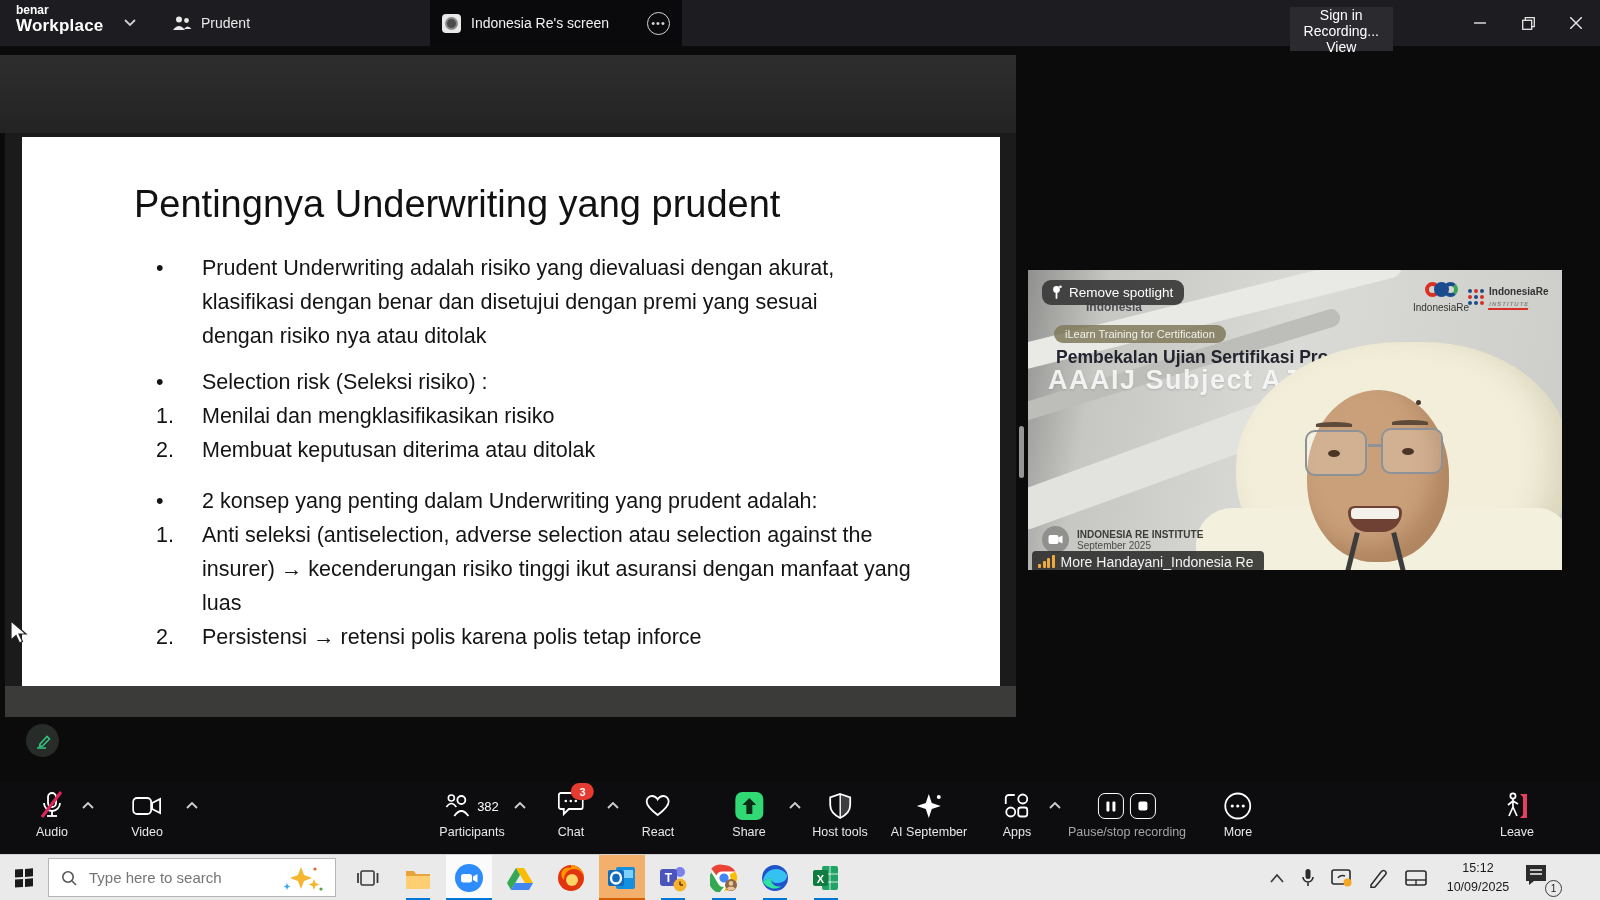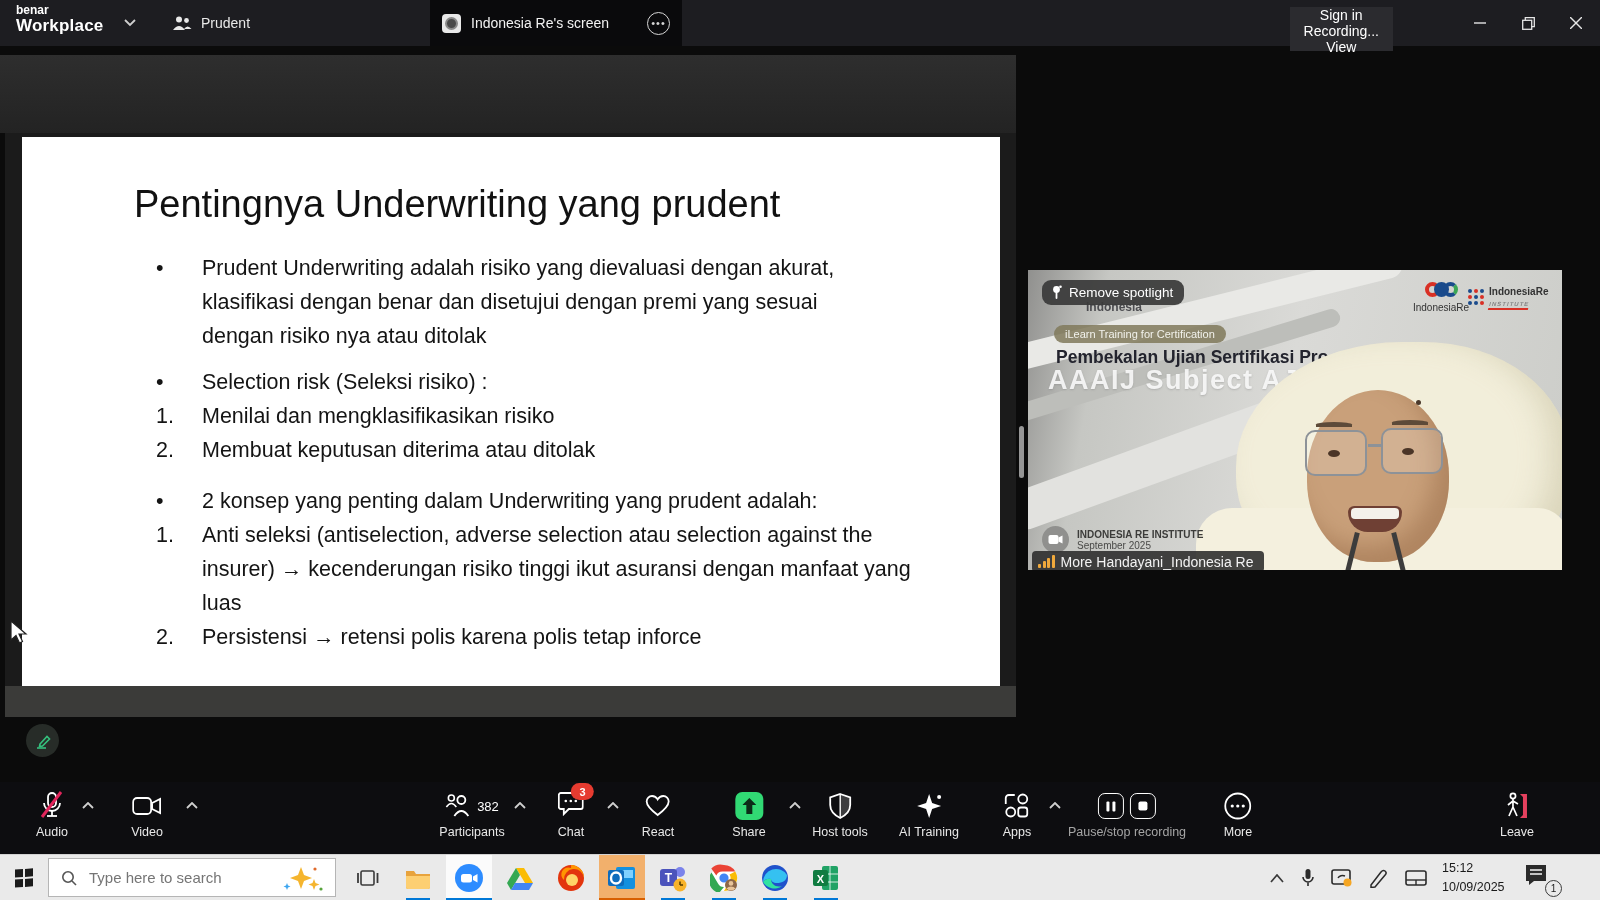--- a/index.html
+++ b/index.html
@@ -110,21 +110,21 @@
   .searchbox input{border:none;outline:none;font-size:15px;color:#5a5a5a;width:150px;background:transparent;
                    font-family:"Liberation Sans",sans-serif;}
   .sparkles{margin-left:auto;}
   .tile{position:absolute;top:0;width:46px;height:46px;display:grid;place-items:center;}
   .tile .ul{position:absolute;bottom:0;left:11px;width:24px;height:3px;background:#0078d7;}
   .tile.active{background:#fbfbfb;}
   .tile.active .ul{left:0;width:46px;}
   .tile.alert{background:#f2b06c;}
   .tile.alert .ul{background:#d85f00;left:0;width:46px;}
   .tray-ic{position:absolute;top:0;height:46px;display:grid;place-items:center;transform:translateX(-50%);}
-  .clock{position:absolute;left:1442px;top:4px;width:72px;text-align:left;font-size:12.5px;color:#1a1a1a;line-height:19px;}
+  .clock{position:absolute;left:1442px;top:4px;width:72px;text-align:center;font-size:12.5px;color:#1a1a1a;line-height:19px;}
   .notif{position:absolute;left:1524px;top:8px;width:34px;height:32px;}
   .notif-badge{position:absolute;right:-4px;bottom:-2px;width:15px;height:15px;border-radius:50%;border:1.4px solid #3a3a3a;
                background:#eaeaea;color:#222;font-size:10px;display:grid;place-items:center;}
   .cursor{position:absolute;left:10px;top:620px;}
 </style>
 </head>
 <body>
 
 <div class="screen">
 
@@ -438,21 +438,21 @@
       <div class="lbl">Host tools</div>
     </div>
 
     <div class="titem" style="left:929px">
       <div class="ic">
         <svg width="28" height="28">
           <path d="M12,2 L15,11 L24,14 L15,17 L12,26 L9,17 L0,14 L9,11 Z" fill="#fff" transform="translate(2,0)"></path>
           <circle cx="24" cy="5" r="2" fill="#fff"></circle>
         </svg>
       </div>
-      <div class="lbl">AI Training</div>
+      <div class="lbl">AI September</div>
     </div>
 
     <div class="titem" style="left:1017px">
       <div class="ic">
         <svg width="26" height="26">
           <path d="M11,2 h-6 a3,3 0 0 0 -3,3 v6" fill="none" stroke="#fff" stroke-width="1.8"></path>
           <circle cx="19" cy="6" r="4.5" fill="none" stroke="#fff" stroke-width="1.8"></circle>
           <circle cx="7" cy="19" r="4.5" fill="none" stroke="#fff" stroke-width="1.8"></circle>
           <rect x="14.5" y="14.5" width="9" height="9" rx="2.5" fill="none" stroke="#fff" stroke-width="1.8"></rect>
         </svg>

